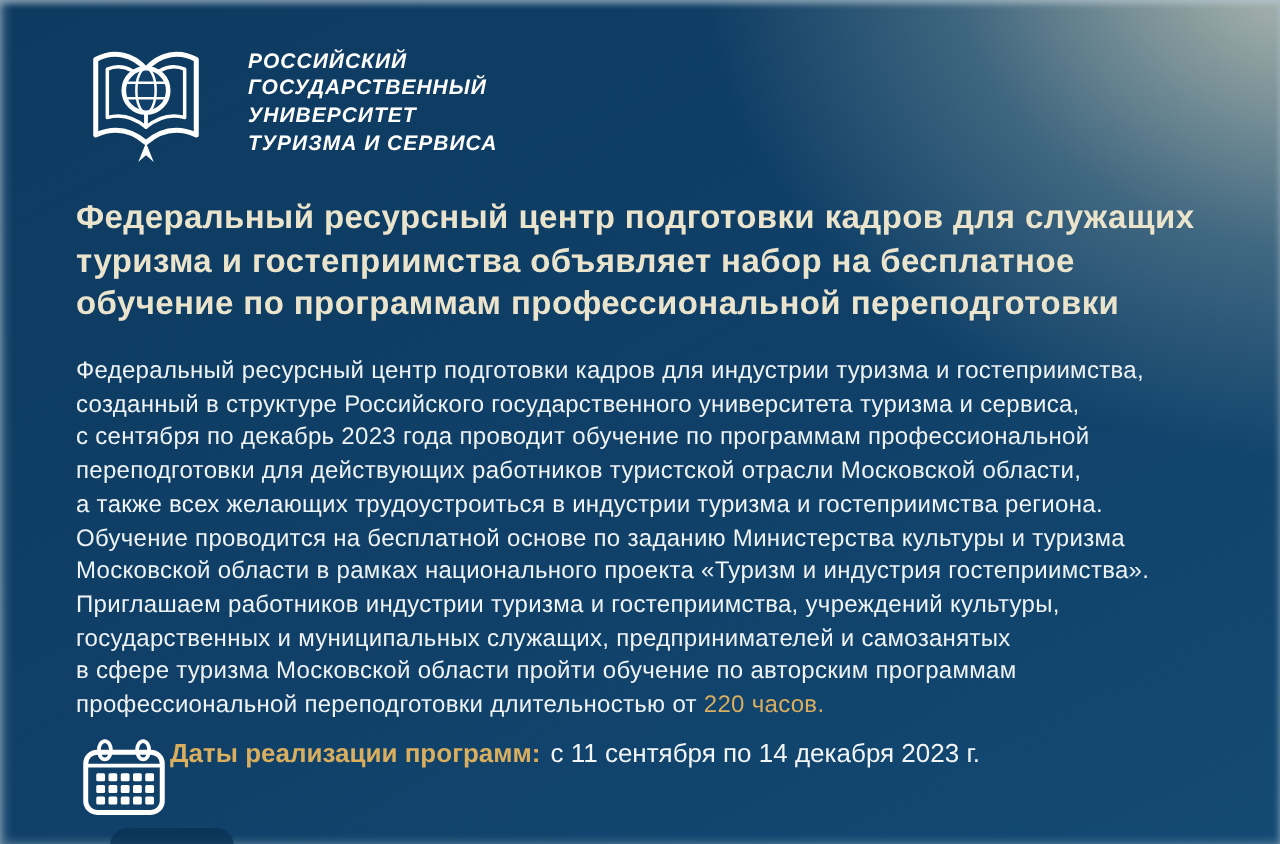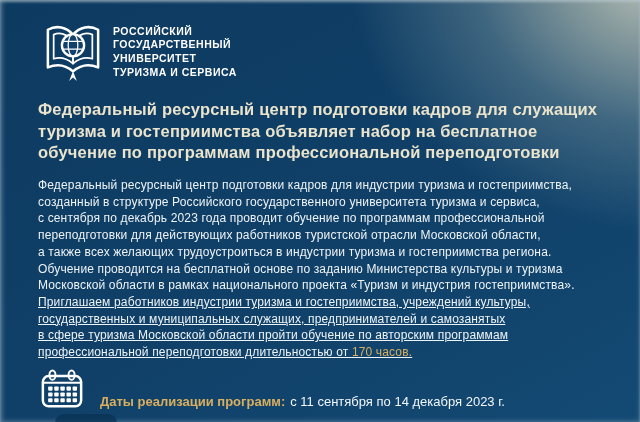--- a/index.html
+++ b/index.html
@@ -19,21 +19,22 @@
     box-shadow:
       inset 0 2px 3px rgba(195,210,215,0.55),
       inset 3px 0 4px rgba(150,175,195,0.35),
       inset -1px -2px 5px rgba(130,160,180,0.22);
   }
   .logo-row {
     position: absolute;
     left: 44px; top: 20px;
     display: flex;
     align-items: center;
-    gap: 11px;
+    gap: 22px;
+    font-style: italic;
   }
   .logo-mark { width: 58px; height: 64px; display: block; }
   .logo-text {
     color: #ffffff;
     font-weight: bold;
     font-size: 10.5px;
     line-height: 13.6px;
     letter-spacing: 0.5px;
     white-space: pre;
   }
@@ -51,28 +52,28 @@
   .body-text {
     position: absolute;
     margin: 0;
     color: #eef3f6;
     font-size: 12px;
     line-height: 16.7px;
     letter-spacing: 0.15px;
     white-space: pre;
   }
   .para1 { left: 38px; top: 177px; }
-  .para2 { left: 38px; top: 294px; text-decoration: underline; }
+  .para2 { left: 38px; top: 294px; }
   .gold { color: #d9ae5e; }
   .footer-row {
     position: absolute;
     left: 40px; top: 368px;
     display: flex;
-    align-items: flex-end;
-    gap: 16px;
+    align-items: flex-start;
+    gap: 1px;
   }
   .calendar-icon { width: 44px; height: 42px; display: block; }
   .footer-text {
     color: #f2f6f8;
     font-size: 13px;
     line-height: 17px;
     white-space: pre;
   }
   .footer-label { color: #d9ae5e; font-weight: bold; }
   .footer-dates { color: #f2f6f8; margin-left: 5px; font-weight: 500; }
@@ -116,21 +117,21 @@
 созданный в структуре Российского государственного университета туризма и сервиса,
 с сентября по декабрь 2023 года проводит обучение по программам профессиональной
 переподготовки для действующих работников туристской отрасли Московской области,
 а также всех желающих трудоустроиться в индустрии туризма и гостеприимства региона.
 Обучение проводится на бесплатной основе по заданию Министерства культуры и туризма
 Московской области в рамках национального проекта «Туризм и индустрия гостеприимства».</p>
 
   <p class="body-text para2"><span>Приглашаем работников индустрии туризма и гостеприимства, учреждений культуры,
 государственных и муниципальных служащих, предпринимателей и самозанятых
 в сфере туризма Московской области пройти обучение по авторским программам
-профессиональной переподготовки длительностью от </span><span class="gold">170 часов.</span></p>
+профессиональной переподготовки длительностью от </span><span class="gold">220 часов.</span></p>
 
   <div class="footer-row">
     <svg class="calendar-icon" viewBox="0 0 46 42" xmlns="http://www.w3.org/2000/svg" aria-hidden="true">
       <ellipse cx="13" cy="6.5" rx="3.2" ry="4.8" fill="none" stroke="#ffffff" stroke-width="2"></ellipse>
       <ellipse cx="33" cy="6.5" rx="3.2" ry="4.8" fill="none" stroke="#ffffff" stroke-width="2"></ellipse>
       <rect x="3" y="7.5" width="40" height="31.5" rx="6" fill="none" stroke="#ffffff" stroke-width="2.6"></rect>
       <line x1="4" y1="14.5" x2="42" y2="14.5" stroke="#ffffff" stroke-width="2"></line>
       <g fill="#ffffff">
         <rect x="8.5" y="18.5" width="4.6" height="4.2" rx="0.8"></rect>
           <rect x="14.9" y="18.5" width="4.6" height="4.2" rx="0.8"></rect>

